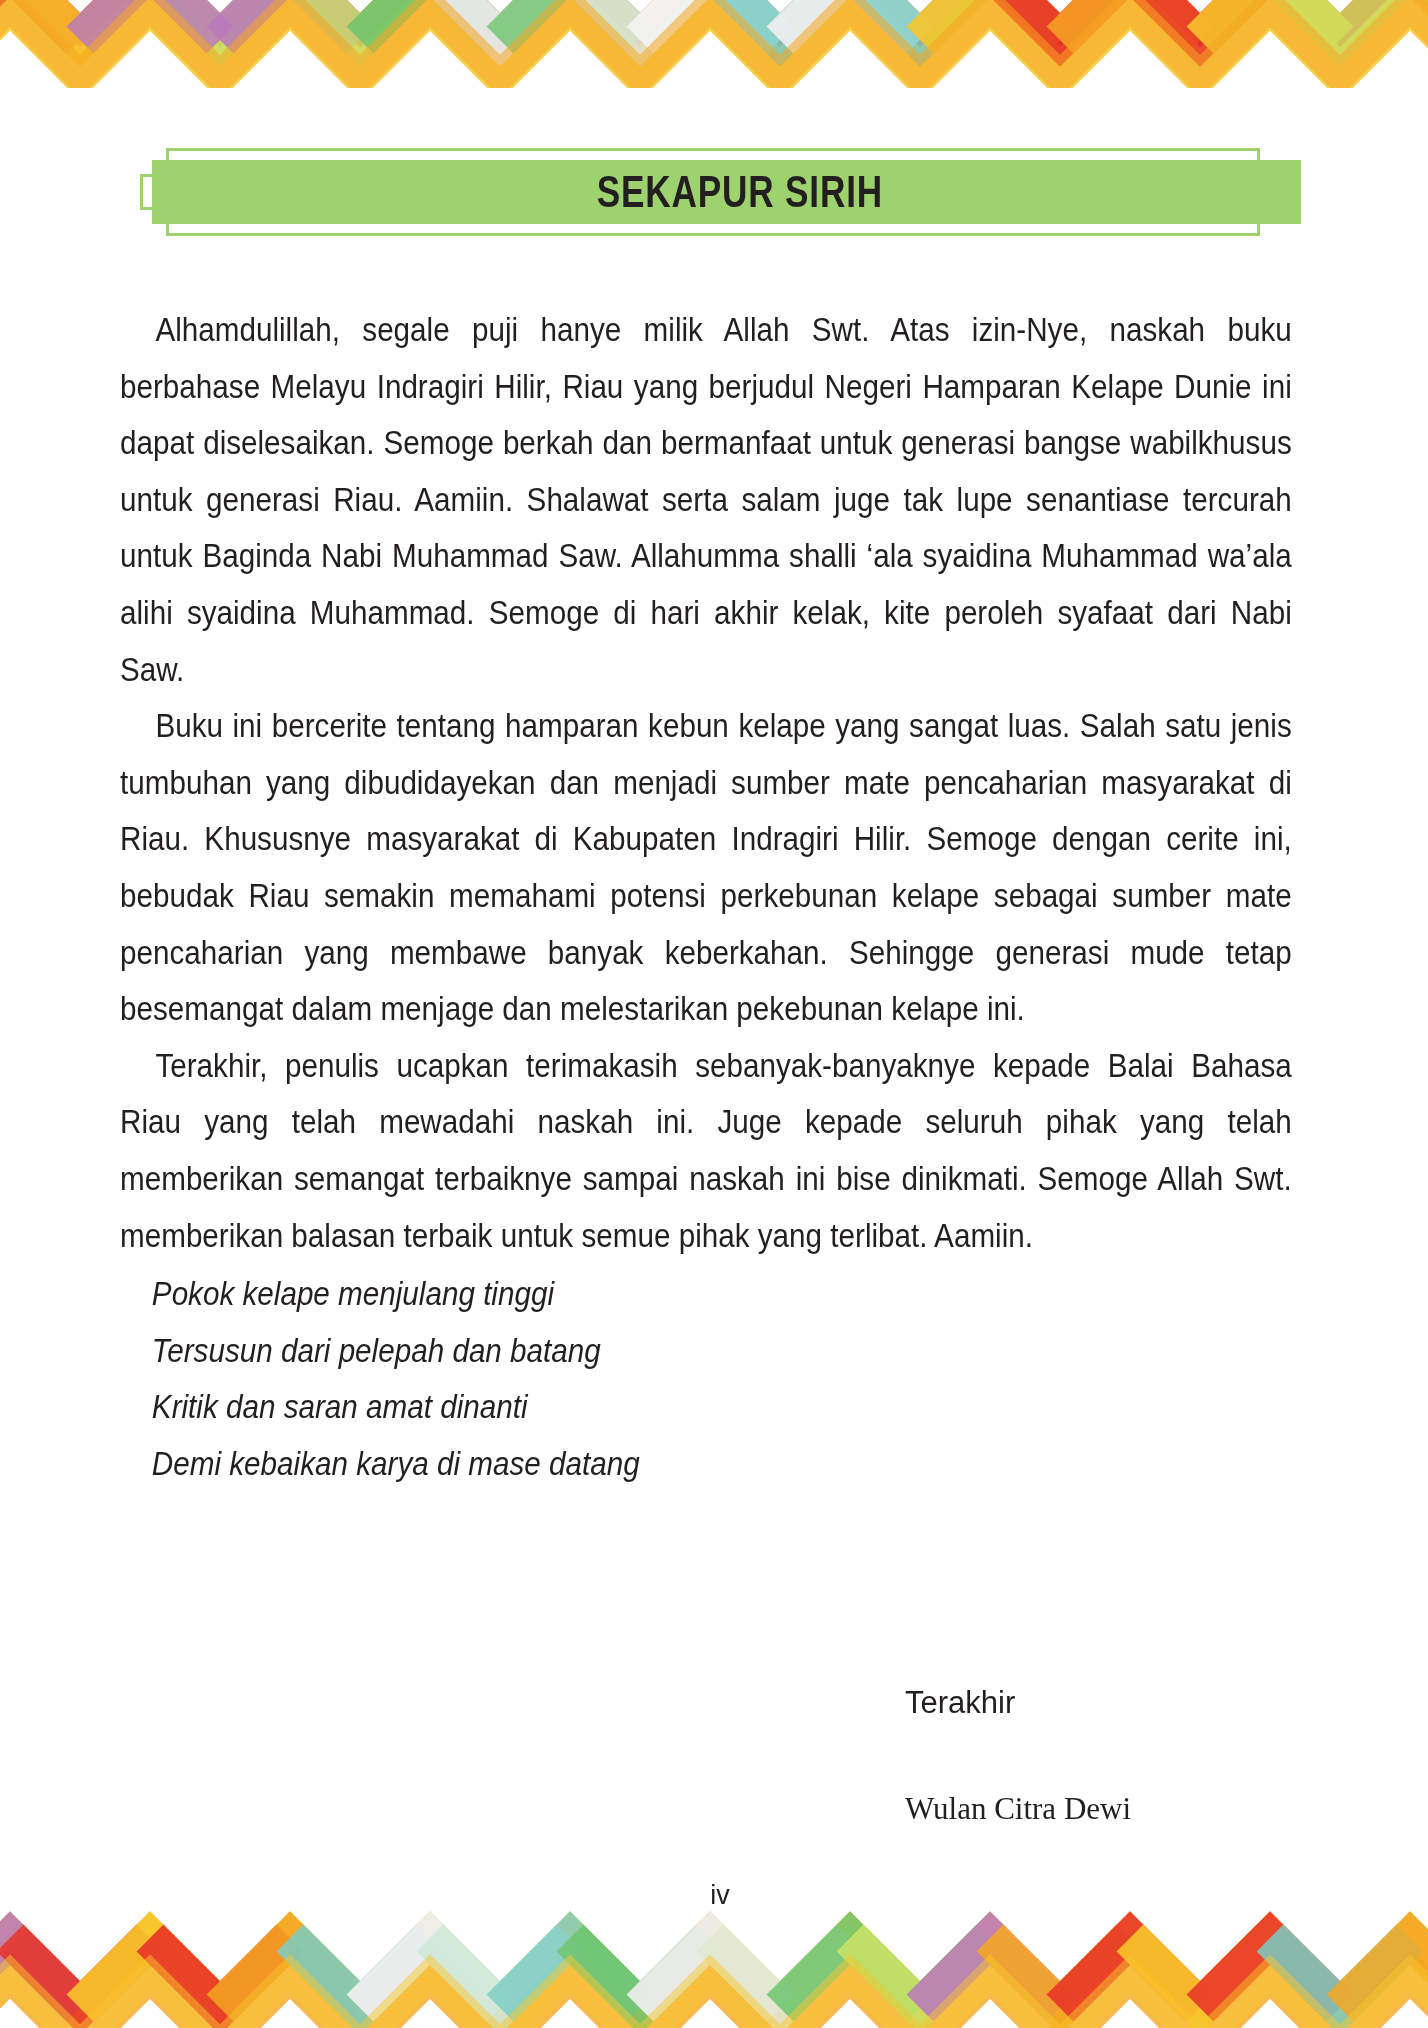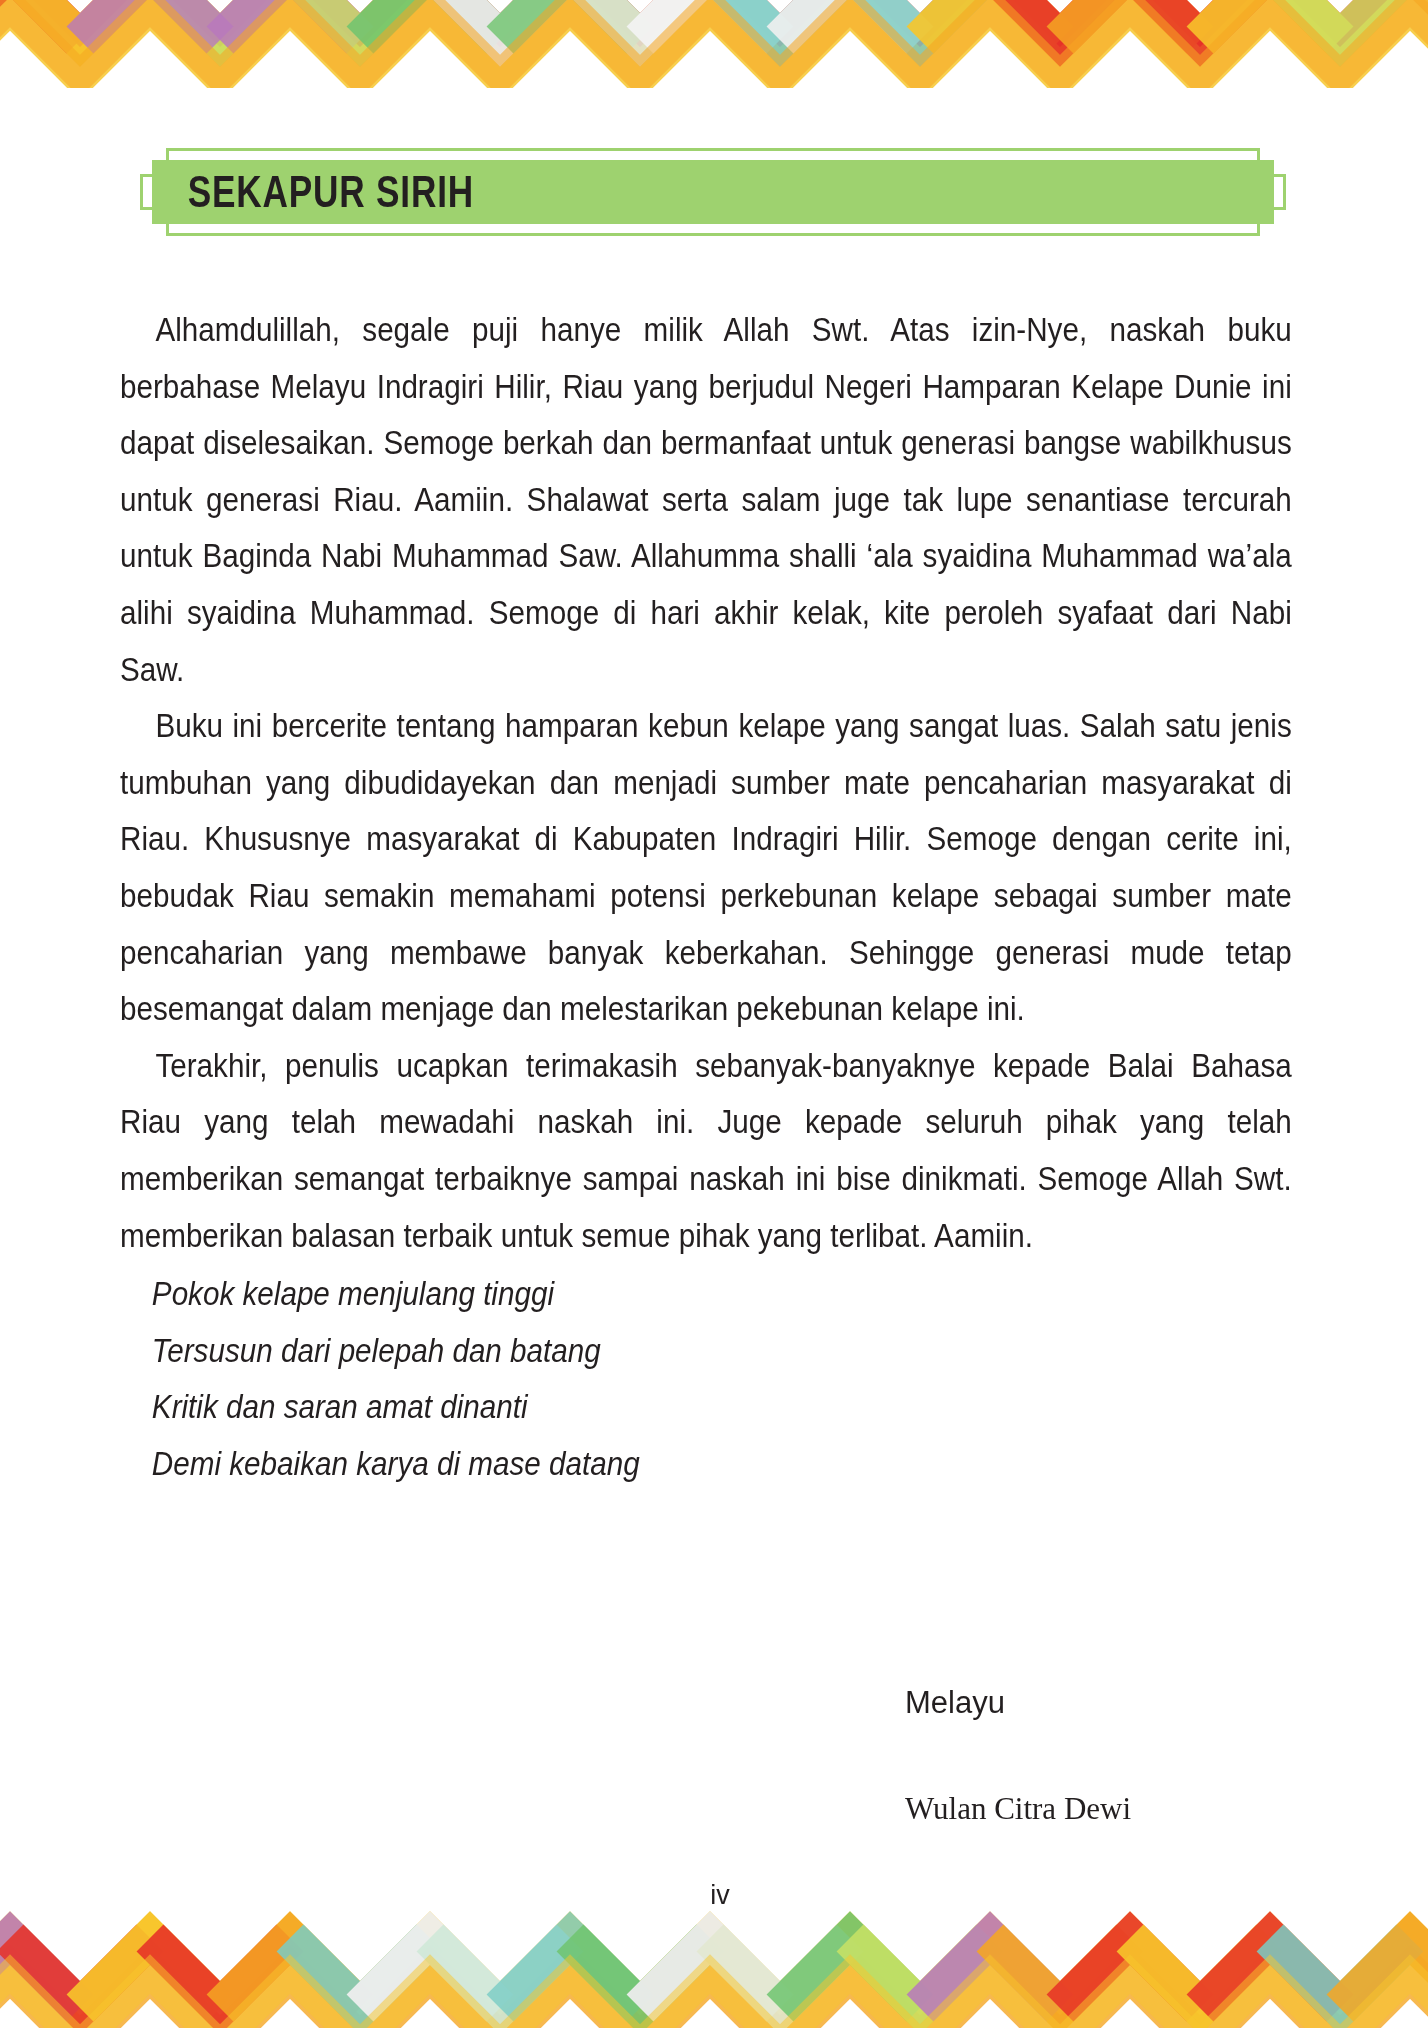--- a/index.html
+++ b/index.html
@@ -60,20 +60,22 @@
 
   .banner-fill {
     position: absolute;
     left: 12px;
     top: 12px;
     width: 1122px;
     height: 64px;
     background: #9ed26f;
     display: flex;
     align-items: center;
+    justify-content: center;
+    padding-left: 27px;
   }
   .banner-title {
     font-family: "Liberation Sans Narrow", "Liberation Sans", sans-serif;
     font-weight: bold;
     font-size: 44px;
     letter-spacing: 1px;
     color: #231f20;
     transform: scaleX(0.80);
     transform-origin: center center;
     white-space: nowrap;
@@ -219,21 +221,21 @@
 
     <div class="verse">
       <div class="verse-line">Pokok kelape menjulang tinggi</div>
       <div class="verse-line">Tersusun dari pelepah dan batang</div>
       <div class="verse-line">Kritik dan saran amat dinanti</div>
       <div class="verse-line">Demi kebaikan karya di mase datang</div>
     </div>
   </div>
 
   <div class="signature">
-    <div class="sig-line">Melayu</div>
+    <div class="sig-line">Terakhir</div>
     <div class="sig-name">Wulan Citra Dewi</div>
   </div>
 
   <div class="folio">iv</div>
 
   <div class="chevron-band bottom">
     <svg width="1428" height="130" viewBox="0 0 1428 130" xmlns="http://www.w3.org/2000/svg">
       <g>
         <polyline points="-60,110 10,40 80,110 150,40 220,110 290,40 360,110 430,40 500,110 570,40 640,110 710,40 780,110 850,40 920,110 990,40 1060,110 1130,40 1200,110 1270,40 1340,110 1410,40 1480,110" fill="none" stroke="#f7c52b" stroke-width="38" opacity="0.9"></polyline>
         <polyline points="-60,144 10,74 80,144 150,74 220,144 290,74 360,144 430,74 500,144 570,74 640,144 710,74 780,144 850,74 920,144 990,74 1060,144 1130,74 1200,144 1270,74 1340,144 1410,74 1480,144" fill="none" stroke="#f5a623" stroke-width="38" opacity="0.8"></polyline>

